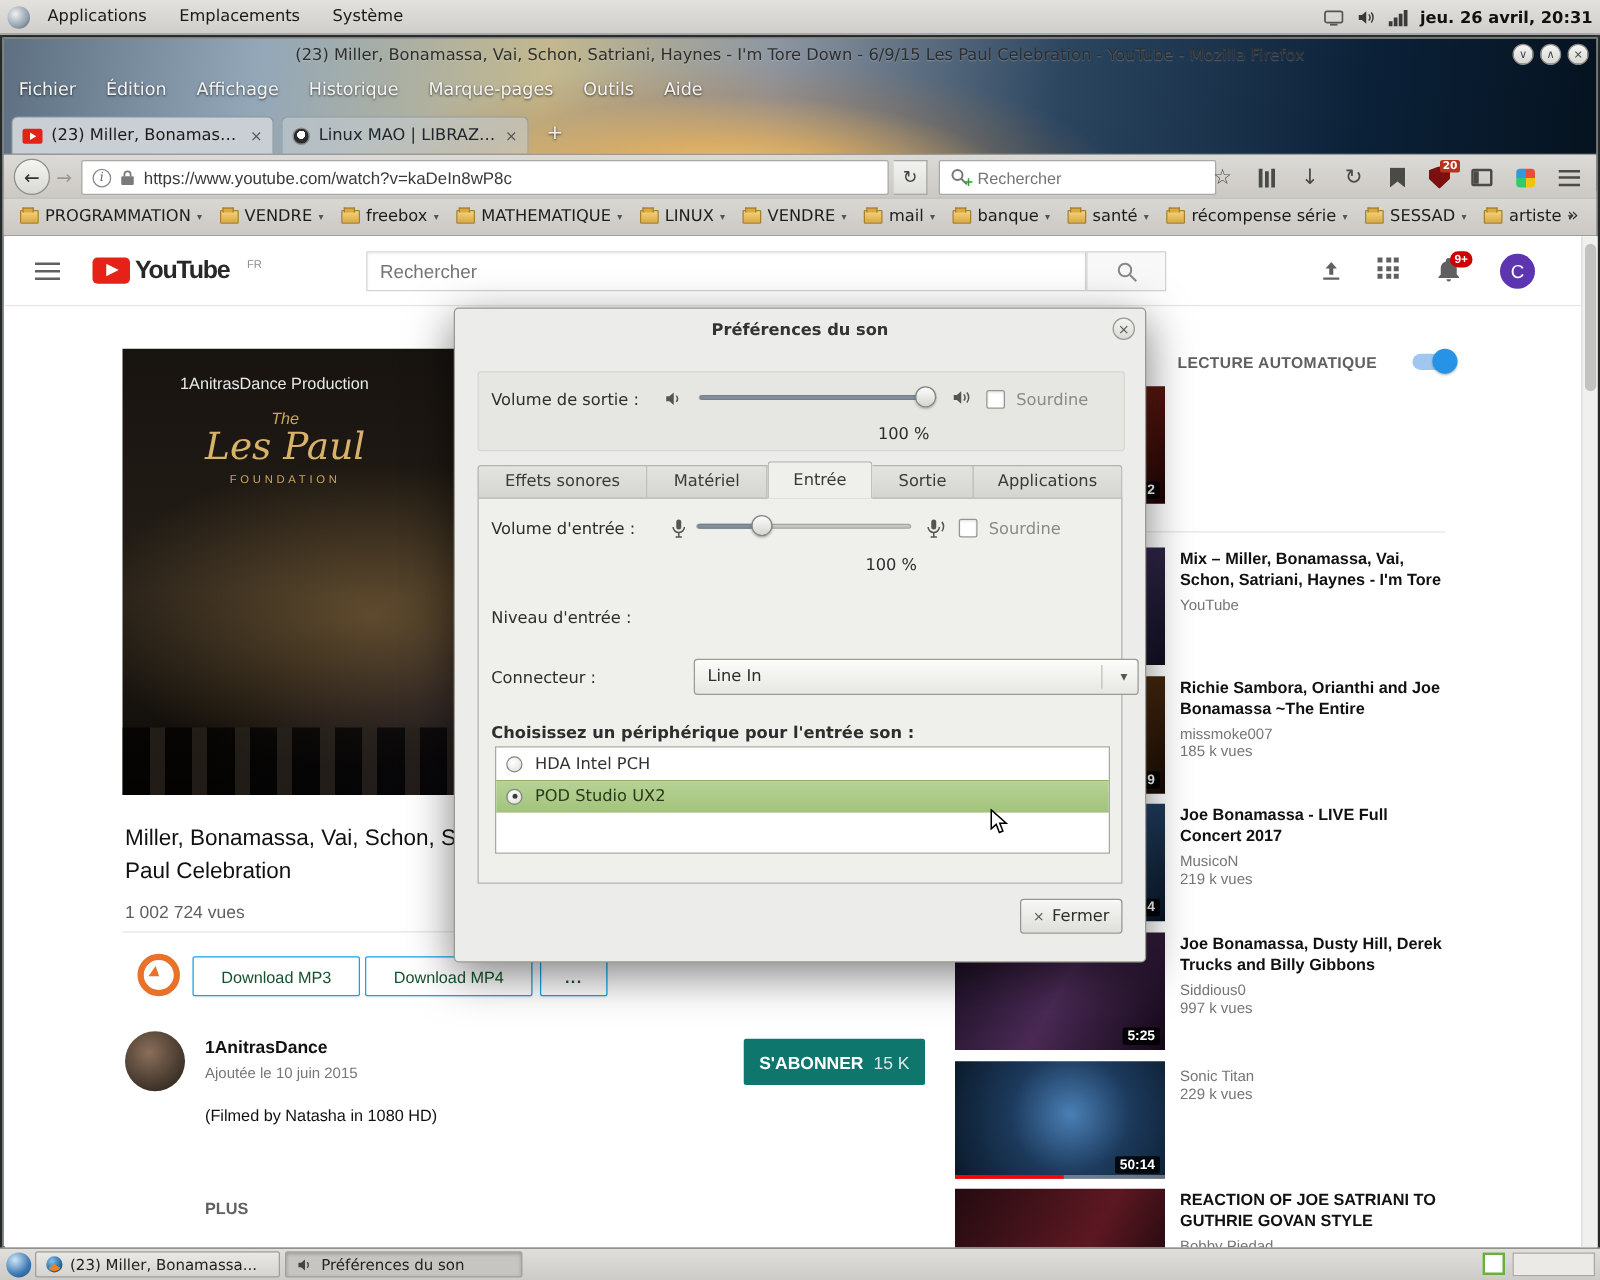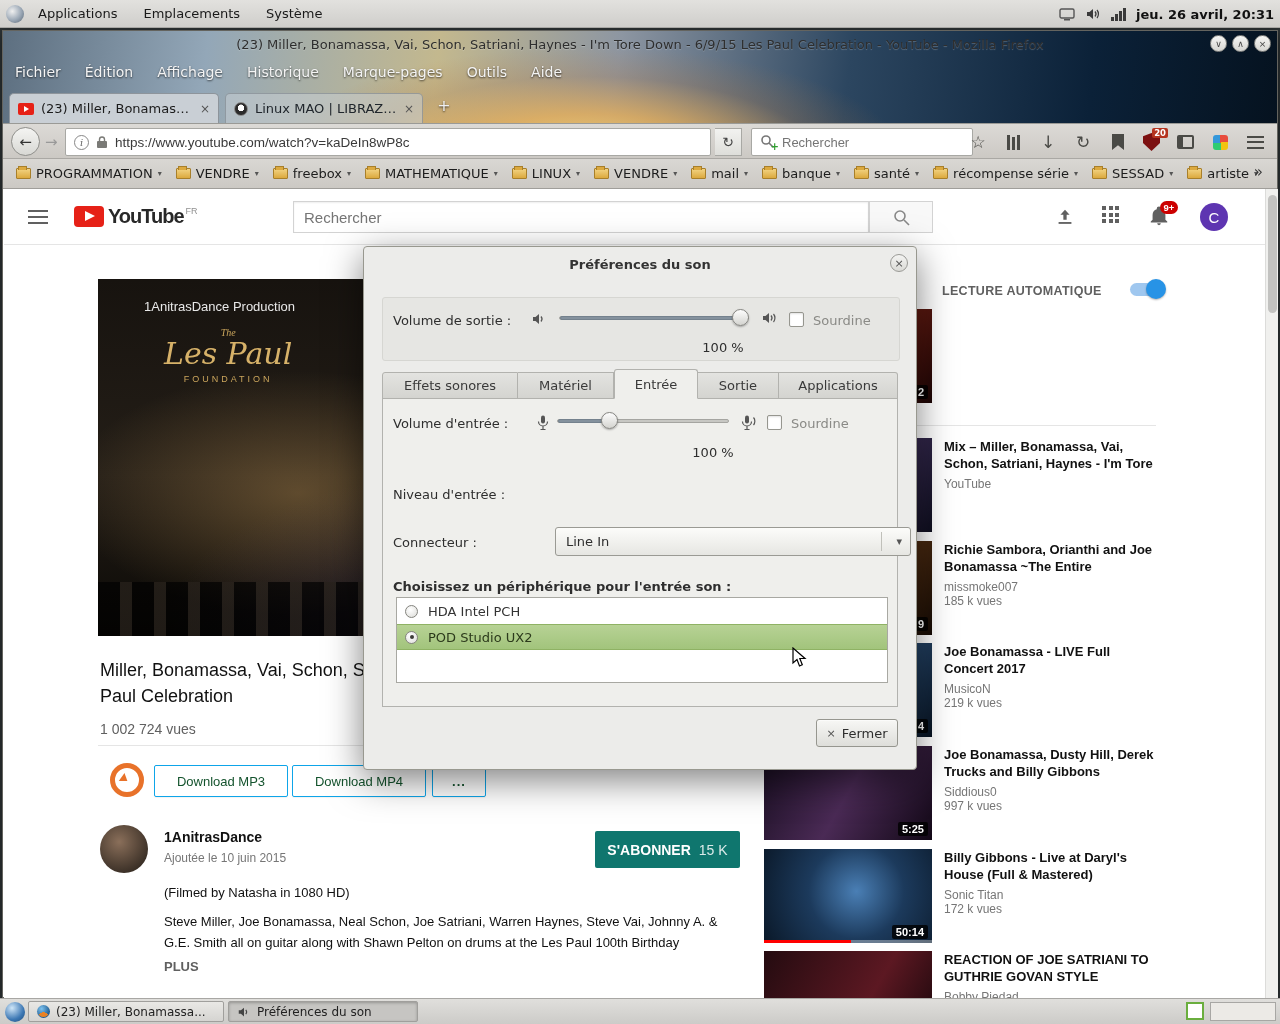--- a/index.html
+++ b/index.html
@@ -73,38 +73,38 @@
 
   
   .content{position:absolute;left:1px;top:158px;width:1274px;height:809px;background:#fff;overflow:hidden;font-family:"Liberation Sans",sans-serif}
   .ythead{position:absolute;left:0;top:0;width:1261px;height:56px;background:#fff;border-bottom:1px solid #e5e5e5}
   .ytburger{position:absolute;left:24px;top:21px;width:20px;height:14px;display:flex;flex-direction:column;justify-content:space-between}
   .ytburger i{height:2px;background:#606060}
   .ytlogo{position:absolute;left:70px;top:17px;display:flex;align-items:flex-start}
   .ytmark{width:30px;height:21px;background:#e62117;border-radius:4px;position:relative;margin-right:4px}
   .ytmark::after{content:"";position:absolute;left:11px;top:5px;border-left:10px solid #fff;border-top:5.5px solid transparent;border-bottom:5.5px solid transparent}
   .ytword{font-size:20px;font-weight:bold;letter-spacing:-1px;color:#282828;line-height:21px}
-  .ytfr{font-size:9px;color:#909090;margin-left:2px}
+  .ytfr{font-size:9px;color:#909090;margin-left:14px}
   .ytsearch{position:absolute;left:289px;top:12px;width:576px;height:32px;border:1px solid #d3d3d3;display:flex;align-items:center;padding:0 10px;box-shadow:inset 0 1px 2px #eee}
   .ytsearch input{border:none;outline:none;width:100%;font-size:15px;color:#111;background:transparent;font-family:"Liberation Sans",sans-serif}
   .ytsbtn{position:absolute;left:865px;top:12px;width:64px;height:32px;background:#f8f8f8;border:1px solid #d3d3d3;display:flex;align-items:center;justify-content:center}
   .hico{position:absolute;top:17px;width:22px;height:22px;color:#606060}
   .gridico{display:grid;grid-template-columns:repeat(3,4px);grid-gap:2.5px}
   .gridico i{width:4px;height:4px;background:#606060}
   .bellwrap{position:absolute;left:1144px;top:16px}
   .ytbadge{position:absolute;left:12px;top:-4px;background:#cc0000;color:#fff;font-size:9.5px;padding:1px 3.5px;border-radius:7px;font-weight:bold}
   .avatar{position:absolute;left:1196px;top:14px;width:28px;height:28px;border-radius:50%;background:#5e35b1;color:#fff;font-size:15px;display:flex;align-items:center;justify-content:center}
 
   .player{position:absolute;left:94px;top:90px;width:668px;height:357px;background:
     radial-gradient(ellipse 320px 170px at 30% 60%, rgba(255,196,110,.28), rgba(0,0,0,0) 72%),
     radial-gradient(ellipse 520px 220px at 65% 95%, rgba(120,100,210,.20), rgba(0,0,0,0) 70%),
     linear-gradient(180deg,#17130f 0%,#241e17 55%,#0b0906 100%)}
   .prod{position:absolute;left:46px;top:20px;color:#e8e8e8;font-size:13px}
   .lp{position:absolute;left:66px;top:48px;color:#caa55c;text-align:center}
-  .lp .the{font-family:Liberation Serif, serif;font-style:italic;font-size:10px}
+  .lp .the{font-family:Liberation Sans, sans-serif;font-style:italic;font-size:13px}
   .lp .name{font-family:"DejaVu Serif",serif;font-style:italic;font-size:30px;line-height:32px;color:#d7b269}
   .lp .sub{font-size:9px;letter-spacing:3px;margin-top:4px}
   .crowd{position:absolute;left:0;bottom:0;width:100%;height:54px;background:repeating-linear-gradient(90deg,rgba(0,0,0,.85) 0 22px,rgba(40,34,28,.9) 22px 34px);opacity:.8}
 
   .vtitle{position:absolute;left:96px;top:468px;width:600px;font-size:18px;color:#111;line-height:26px}
   .vviews{position:absolute;left:96px;top:532px;font-size:14px;color:#606060}
   .vsep{position:absolute;left:94px;top:556px;width:668px;height:1px;background:#e5e5e5}
   .dlico{position:absolute;left:106px;top:574px;width:34px;height:34px;border-radius:50%;border:5px solid #e8722a;position:absolute}
   .dlico::after{content:"";position:absolute;left:6px;top:6px;border-left:7px solid #e8722a;border-top:5px solid transparent;border-bottom:5px solid transparent;transform:rotate(35deg)}
   .dlbtn{position:absolute;top:576px;height:32px;background:#fff;border:1px solid #0ea5e9;border-radius:2px;font-size:13px;color:#14532d;display:flex;align-items:center;justify-content:center;box-shadow:0 1px 1px rgba(0,0,0,.05)}
@@ -448,21 +448,20 @@
 
       <div class="chav"></div>
       <div class="chname">1AnitrasDance</div>
       <div class="chdate">Ajoutée le 10 juin 2015</div>
       <div class="subbtn">
         <span>S'ABONNER</span>
         <span class="cnt">15 K</span>
       </div>
 
       <div class="desc1">(Filmed by Natasha in 1080 HD)</div>
-      <div class="descb">Steve Miller, Joe Bonamassa, Neal Schon, Joe Satriani, Warren Haynes, Steve Vai, Johnny A. &amp; G.E. Smith all on guitar along with Shawn Pelton on drums at the Les Paul 100th Birthday</div>
       <div class="plus">PLUS</div>
 
       <div class="sidebar">
         <div class="autorow">
           <span class="autolbl">LECTURE AUTOMATIQUE</span>
           <span class="toggle">
               <i></i>
             </span>
         </div>
 
@@ -509,23 +508,22 @@
               <div class="sbviews">997 k vues</div>
             </div>
         </div>
         <div class="sbrow" style="top:576px">
           <div class="thumb t5">
             <span class="dur">50:14</span>
             <span class="progtrack"></span>
             <span class="prog"></span>
           </div>
           <div class="sbmeta">
-              <div class="sbtitle">Billy Gibbons - Live at Daryl's House (Full &amp; Mastered)</div>
               <div class="sbch">Sonic Titan</div>
-              <div class="sbviews">172 k vues</div>
+              <div class="sbviews">229 k vues</div>
             </div>
         </div>
         <div class="sbrow" style="top:678px">
           <div class="thumb t6"></div>
           <div class="sbmeta">
               <div class="sbtitle">REACTION OF JOE SATRIANI TO GUTHRIE GOVAN STYLE</div>
               <div class="sbch">Bobby Piedad</div>
             </div>
         </div>
       </div>

